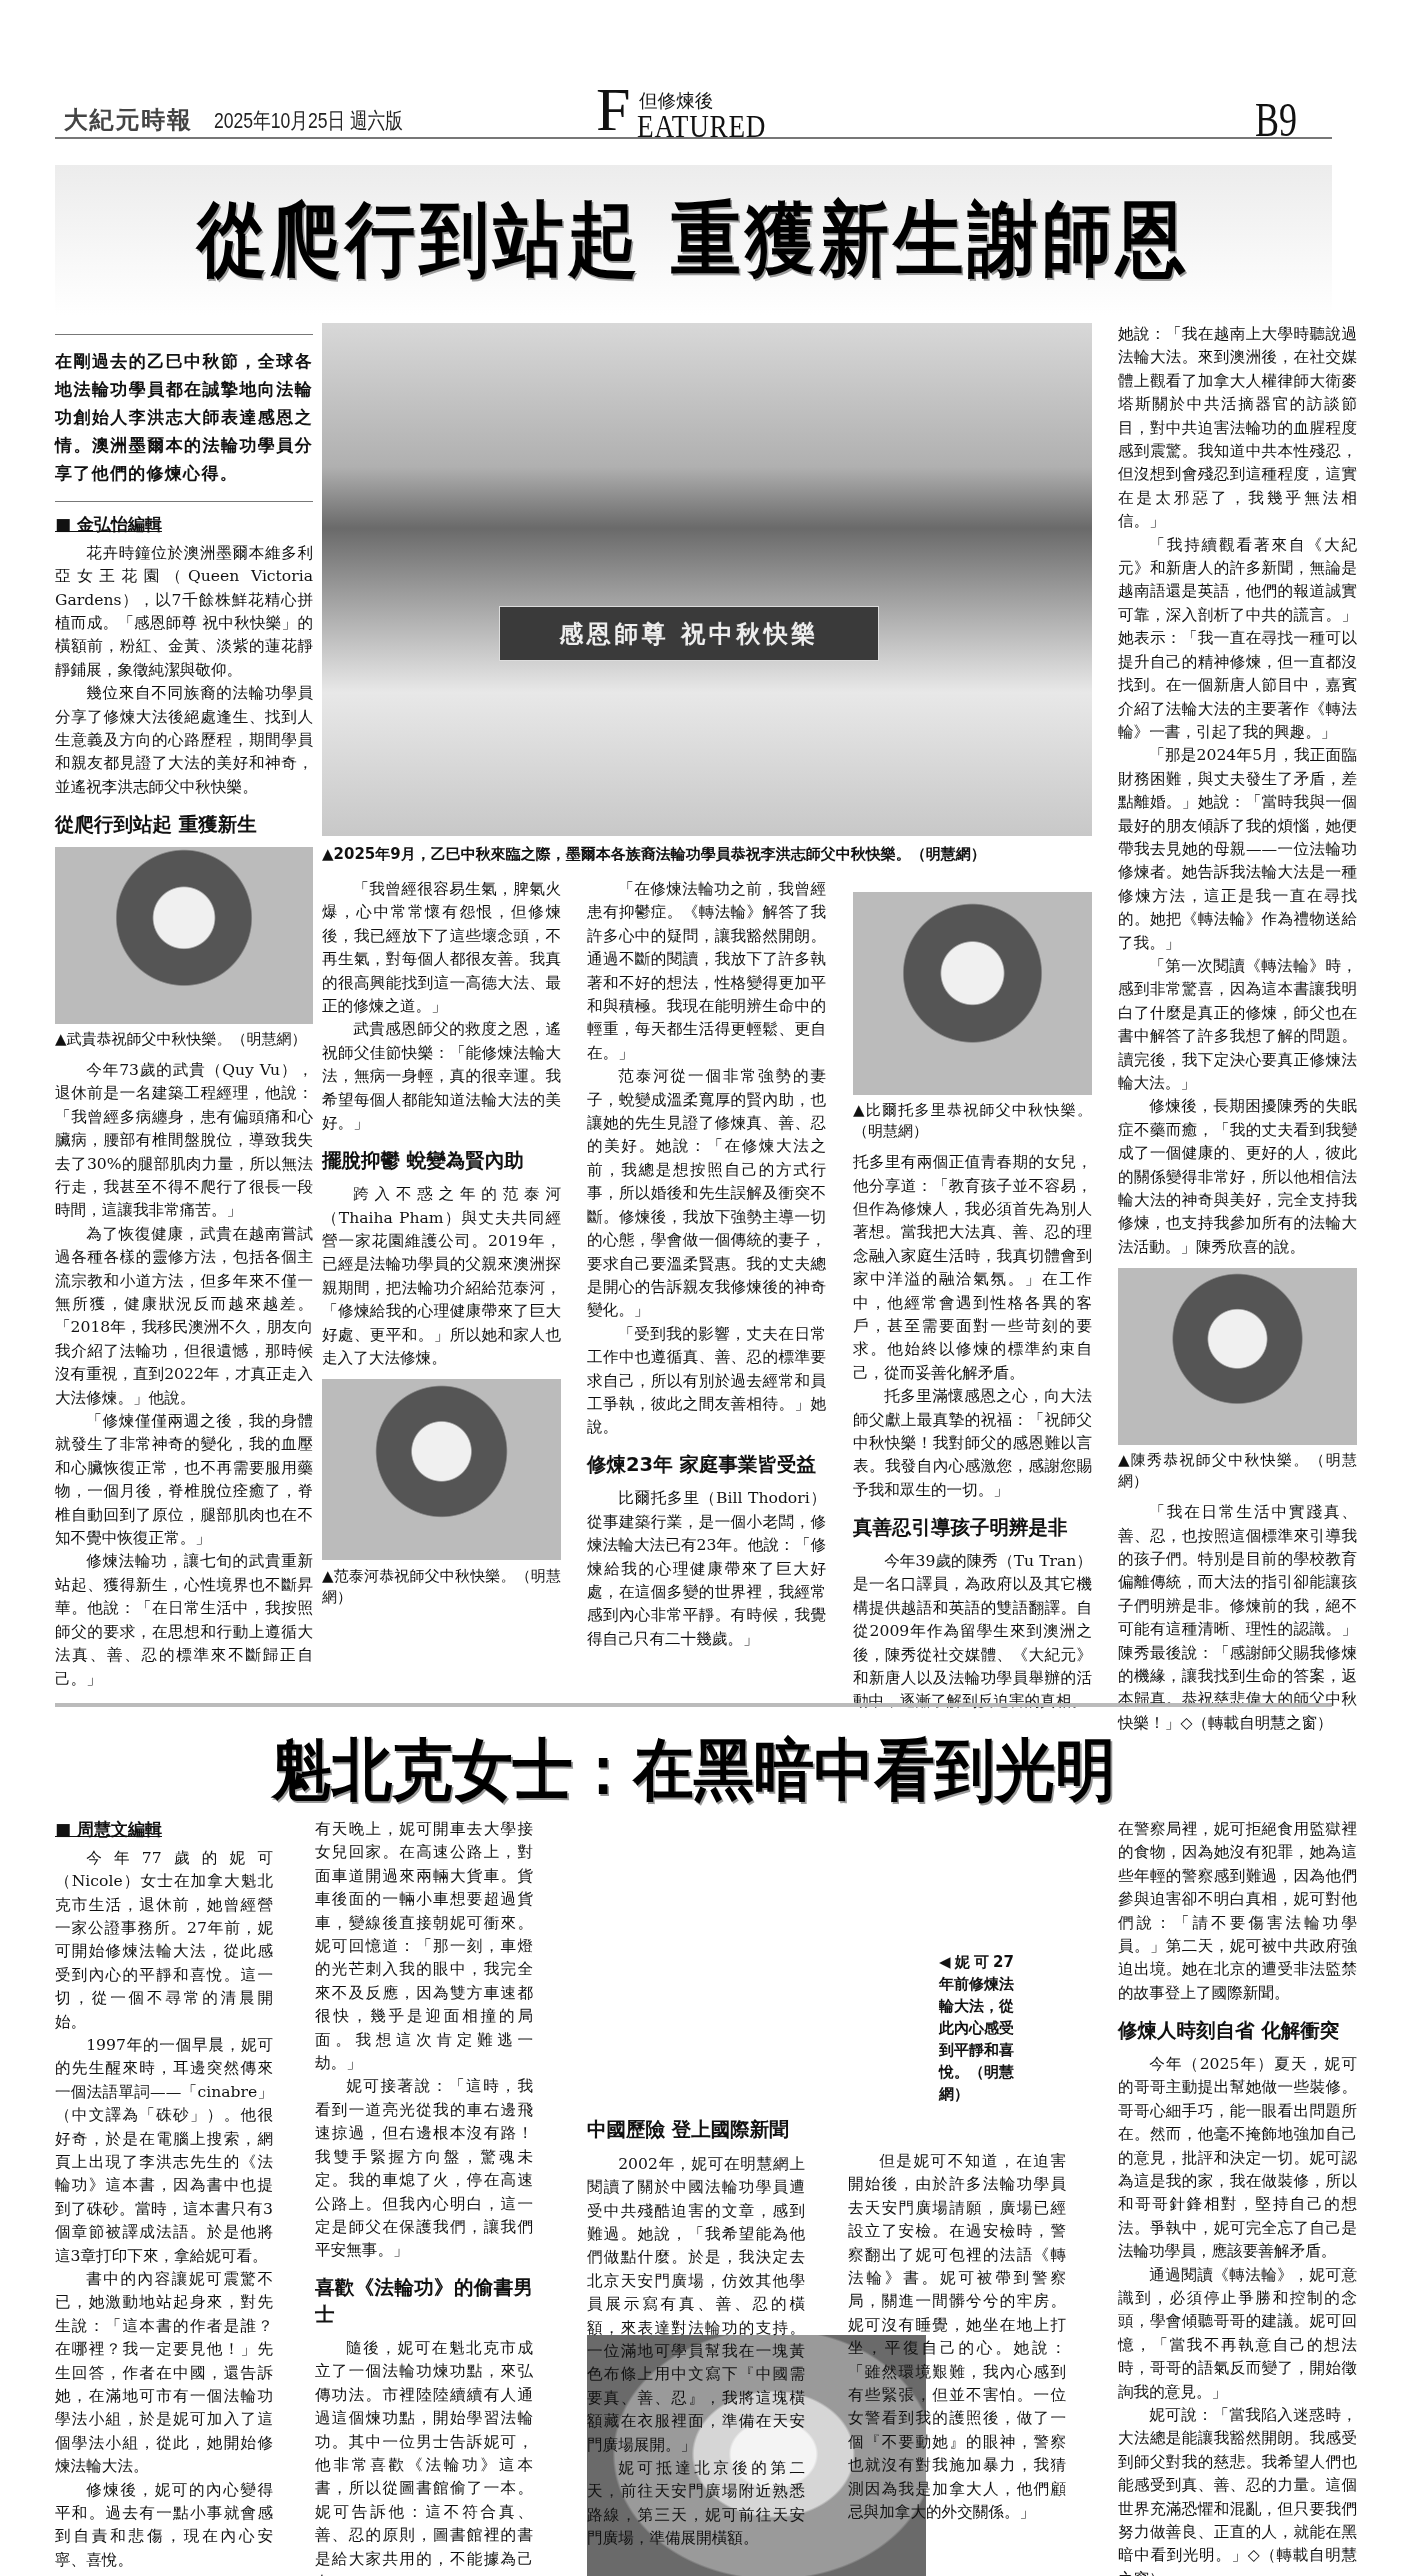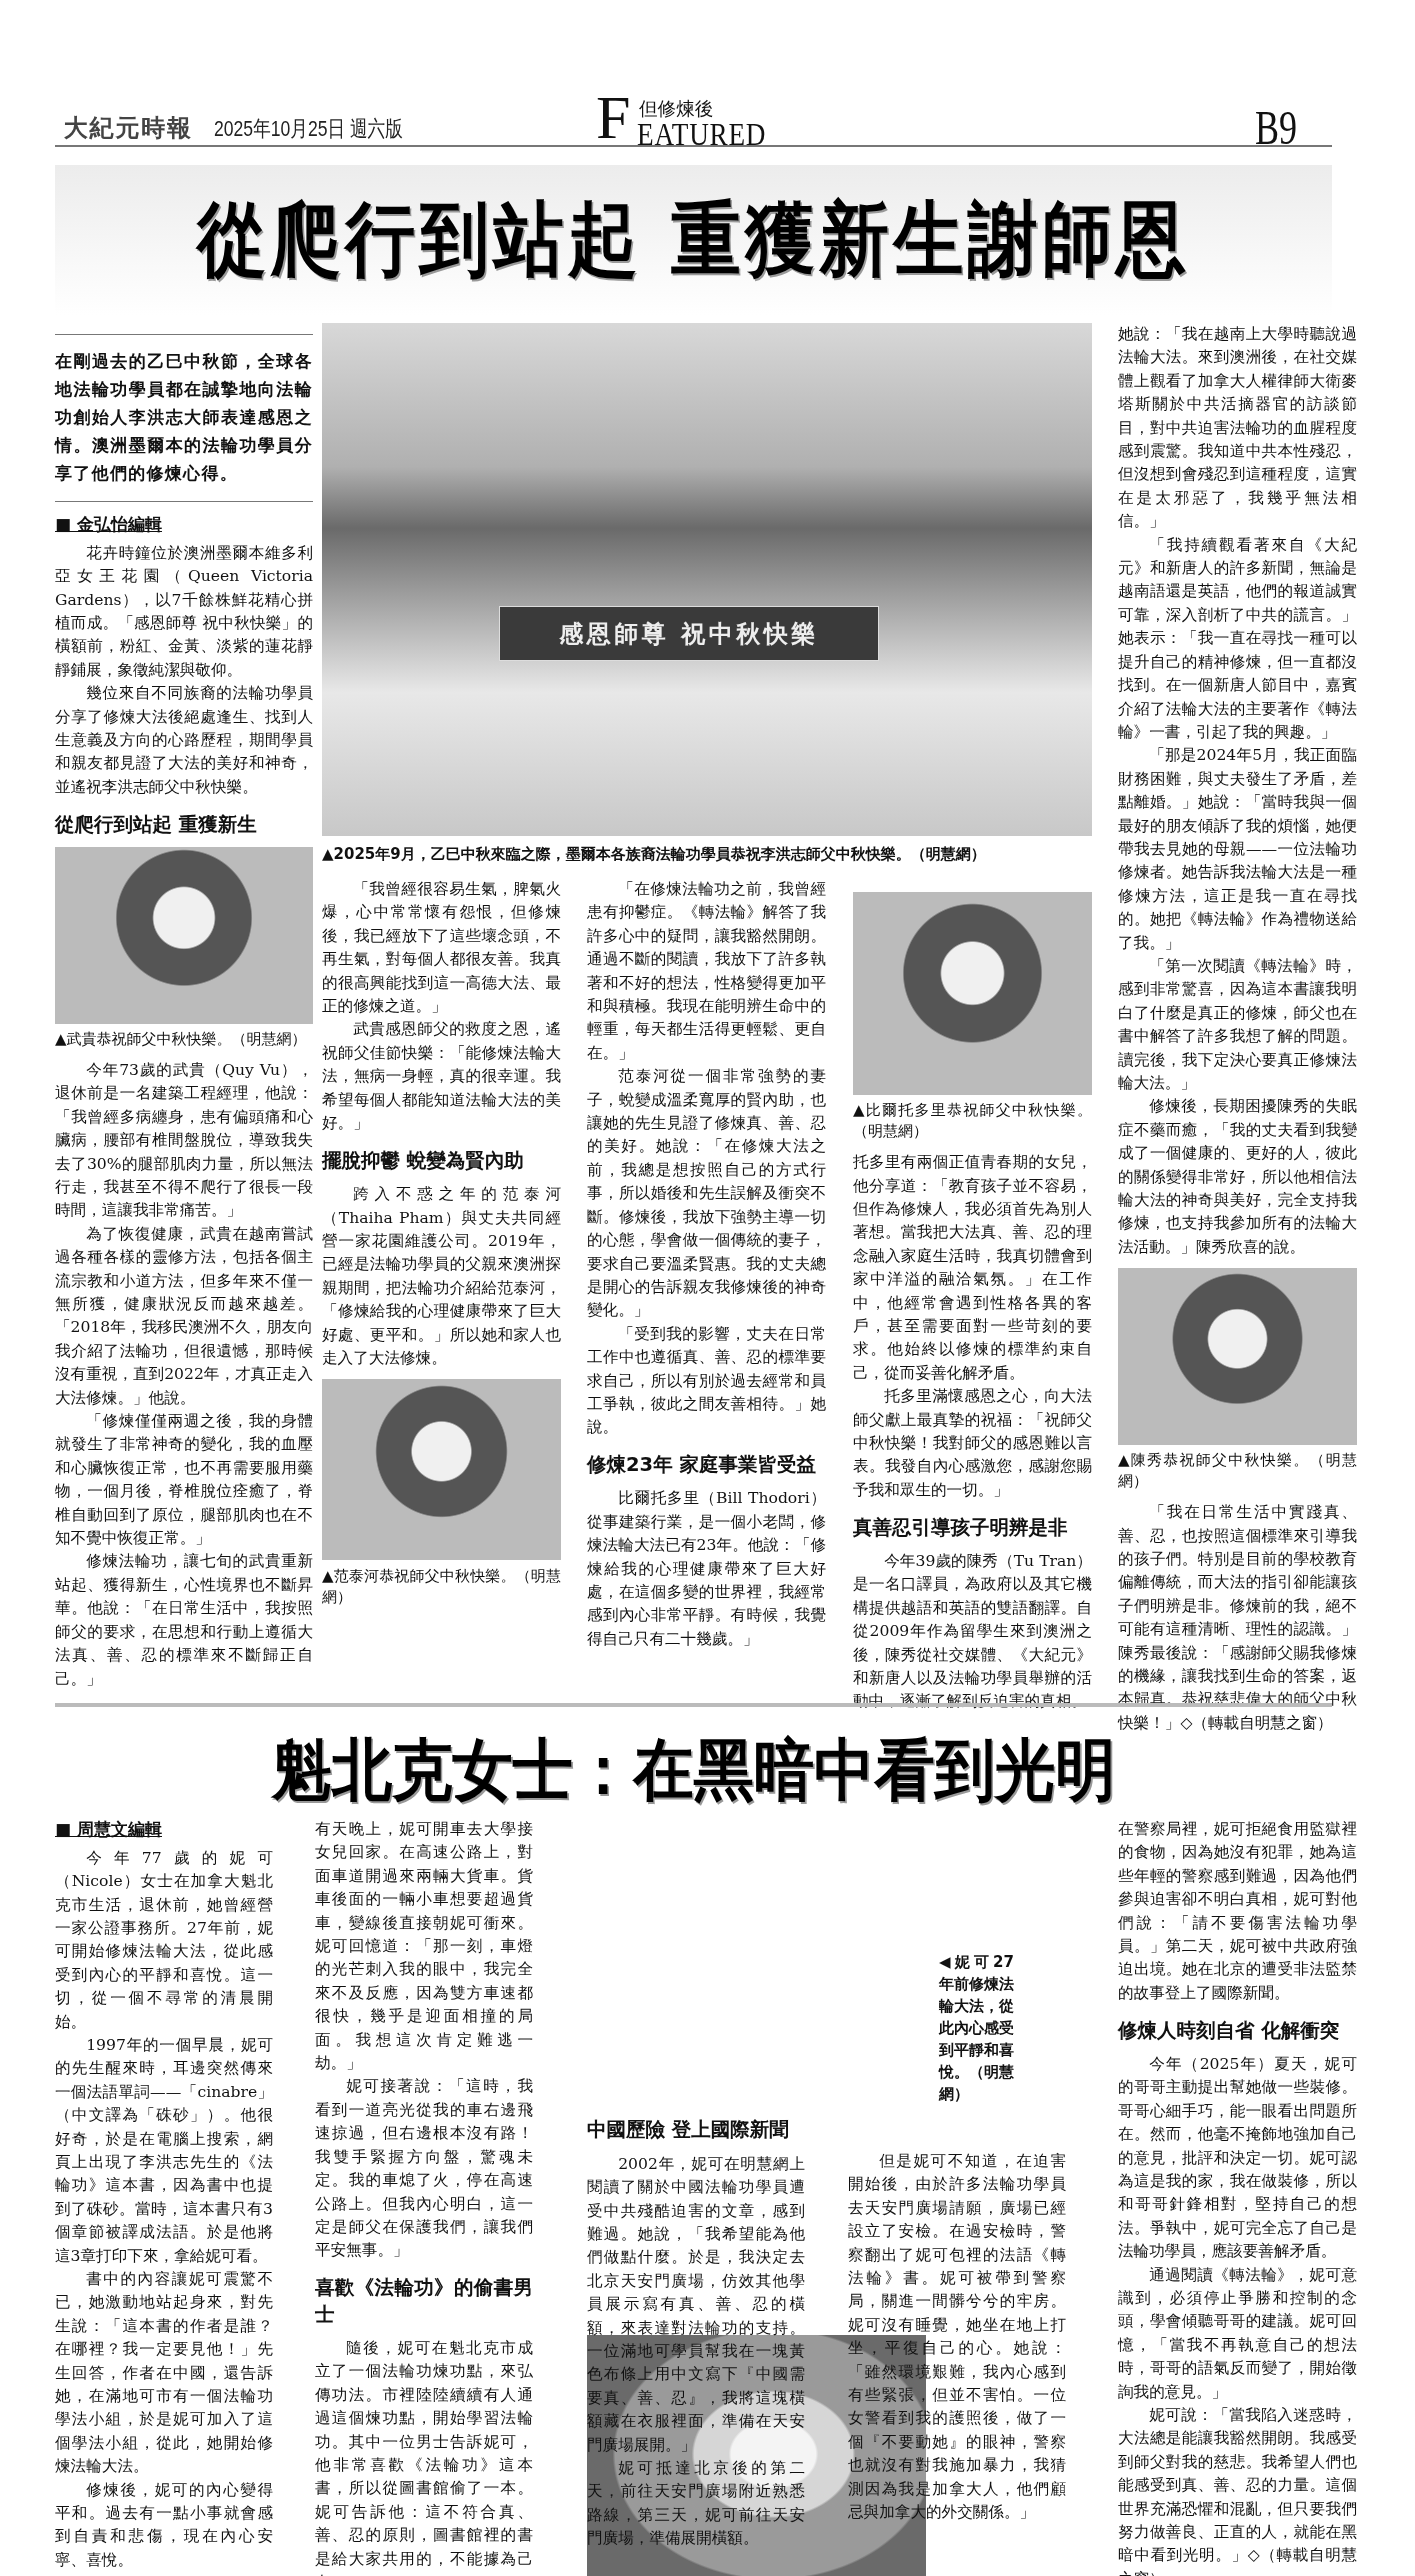--- a/index.html
+++ b/index.html
@@ -1,19 +1,19 @@
 <!DOCTYPE html>
 <html style="font-size:14px"><head>
 <meta charset="utf-8">
 <style>
   * { box-sizing: border-box; margin: 0; padding: 0; }
   html, body { width: 1415px; background: #fff; }
   body { font-family: "DejaVu Serif", "Liberation Serif", serif; color: #111; position: relative; height: 2576px; overflow: hidden; }
   .abs { position: absolute; }
-  .masthead { left: 55px; top: 8px; width: 1277px; height: 139px; border-bottom: 2.7px solid #777; }
+  .masthead { left: 55px; top: 0; width: 1277px; height: 139px; border-bottom: 2.7px solid #777; }
   .logo { left: 8.8px; top: 104px; font-family: "DejaVu Sans", sans-serif; font-weight: bold; font-size: 24px; color: #444; letter-spacing: 1.8px; }
   .dateline { left: 159px; top: 106px; font-family: "Liberation Sans", sans-serif; font-size: 22px; color: #222; transform: scaleX(0.8); transform-origin: left; }
   .feat-F { left: 541px; top: 78px; font-family: "Liberation Serif", serif; font-size: 62px; line-height: 1; color: #111; }
   .feat-cn { left: 584px; top: 88px; font-family: "DejaVu Sans", sans-serif; font-size: 18.6px; color: #111; }
   .feat-en { left: 582px; top: 108px; font-family: "Liberation Serif", serif; font-size: 32px; color: #111; letter-spacing: 0.9px; transform: scaleX(0.85); transform-origin: left; }
   .pageno { right: 35px; top: 92px; font-family: "Liberation Serif", serif; font-size: 48px; color: #111; transform: scaleX(0.75); transform-origin: right; }
 
   .headline-band { left: 55px; top: 165px; width: 1277px; height: 150px; background: linear-gradient(#ececec, #fff); display:flex; align-items:center; justify-content:center; }
   .headline { font-family: "DejaVu Sans", sans-serif; font-weight: bold; font-size: 81px; letter-spacing: 5.3px; color: #000; text-shadow: 1.8px 1.8px 0 #999; transform: scaleX(0.86); }
   .headline2 { left: 55px; top: 1725px; width: 1277px; text-align:center; font-family: "DejaVu Sans", sans-serif; font-weight: bold; font-size: 67px; color:#000; text-shadow: 1.8px 1.8px 0 #999; transform: scaleX(0.9); }

